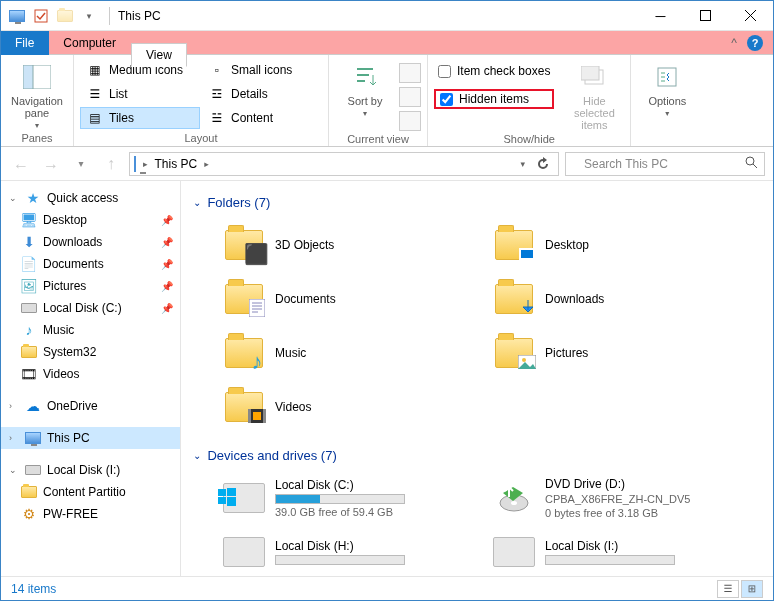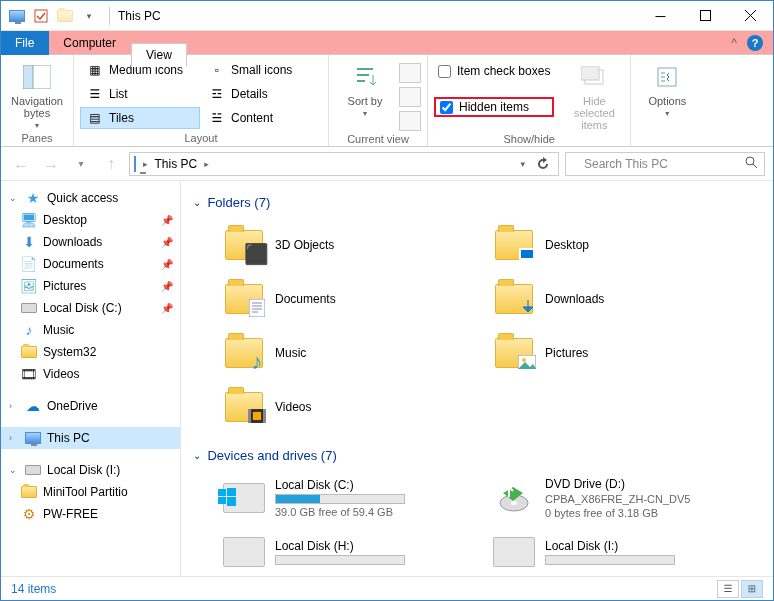--- a/index.html
+++ b/index.html
@@ -150,21 +150,21 @@
 <div class="ribbon">
   <div class="rgroup">
     <div class="body">
       <div class="bigbtn">
         <div class="ic">
             <svg width="28" height="24">
               <rect x="0" y="0" width="28" height="24" fill="#fff" stroke="#8aa"></rect>
               <rect x="0" y="0" width="10" height="24" fill="#cce4f7" stroke="#8aa"></rect>
             </svg>
           </div>
-        <span>Navigation bytes</span>
+        <span>Navigation pane</span>
         <span style="font-size:8px;color:#666">▾</span>
       </div>
     </div>
     <div class="label">Panes</div>
   </div>
 
   <div class="rgroup">
     <div class="body">
       <div class="layout-grid">
         <div class="lrow">
@@ -218,21 +218,21 @@
         <div class="minibtn"></div>
         <div class="minibtn"></div>
         <div class="minibtn"></div>
       </div>
     </div>
     <div class="label">Current view</div>
   </div>
 
   <div class="rgroup">
     <div class="body" style="gap:10px">
-      <div style="display:flex;flex-direction:column;gap:16px;padding-top:2px">
+      <div style="display:flex;flex-direction:column;gap:8px;padding-top:2px">
         <label class="chkrow">
             <input type="checkbox" style="">
             <span>Item check boxes</span>
           </label>
         <label class="chkrow hidden-hl">
             <input type="checkbox" checked="" style="">
             <span>Hidden items</span>
           </label>
       </div>
       <div class="bigbtn dis">
@@ -360,21 +360,21 @@
         <span class="exp">⌄</span>
         <span class="ic">
           <span class="disk-sm"></span>
         </span>
         <span>Local Disk (I:)</span>
       </div>
     <div class="navitem">
         <span class="ic">
           <span class="folder-sm"></span>
         </span>
-        <span>MiniTool Partitio</span>
+        <span>Content Partitio</span>
       </div>
     <div class="navitem">
         <span class="ic" style="color:#d28a1e">⚙</span>
         <span>PW-FREE</span>
       </div>
   </div>
 
   <div class="content">
     <div class="section-hdr">
         <span class="car">⌄</span>

